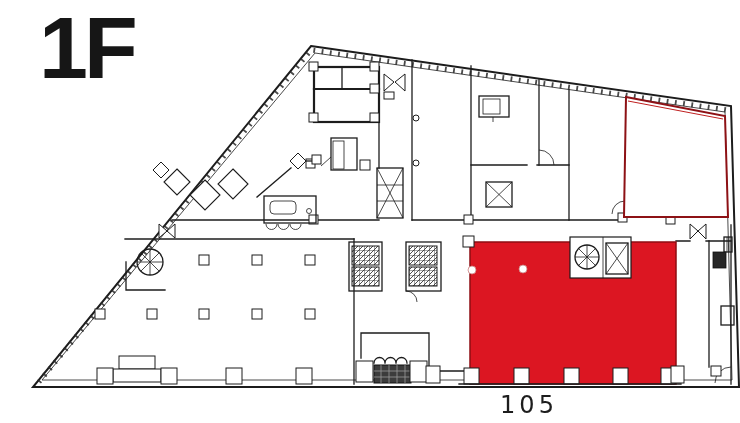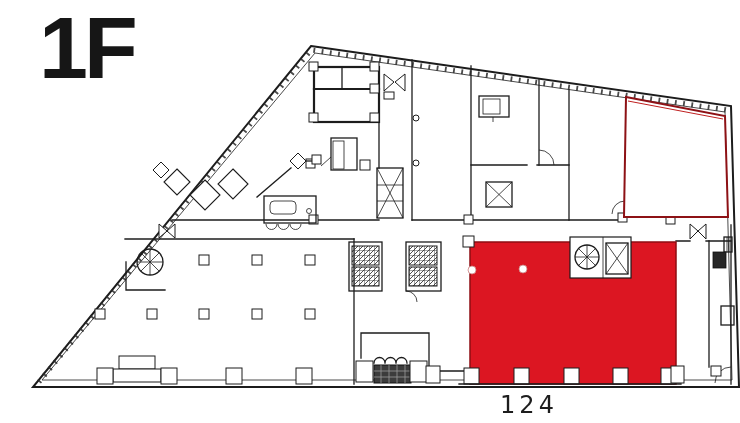--- a/index.html
+++ b/index.html
@@ -212,15 +212,15 @@
     <rect class="w" x="715" y="237" width="8" height="15"></rect>
     <path class="thin" d="M718,237 V252 M720,237 V252"></path>
     <rect class="w" x="712" y="306" width="13" height="19"></rect>
     <path class="thin" d="M706,383 A16,16 0 0 1 722,367"></path>
     <rect class="col" x="702" y="366" width="10" height="10"></rect>
     <rect class="col" x="662" y="366" width="13" height="17"></rect>
   </g>
 </svg>
 
 <div class="floor-label">1F</div>
-<div class="unit-label">124</div>
+<div class="unit-label">105</div>
 
 </div>
 
 </body></html>

